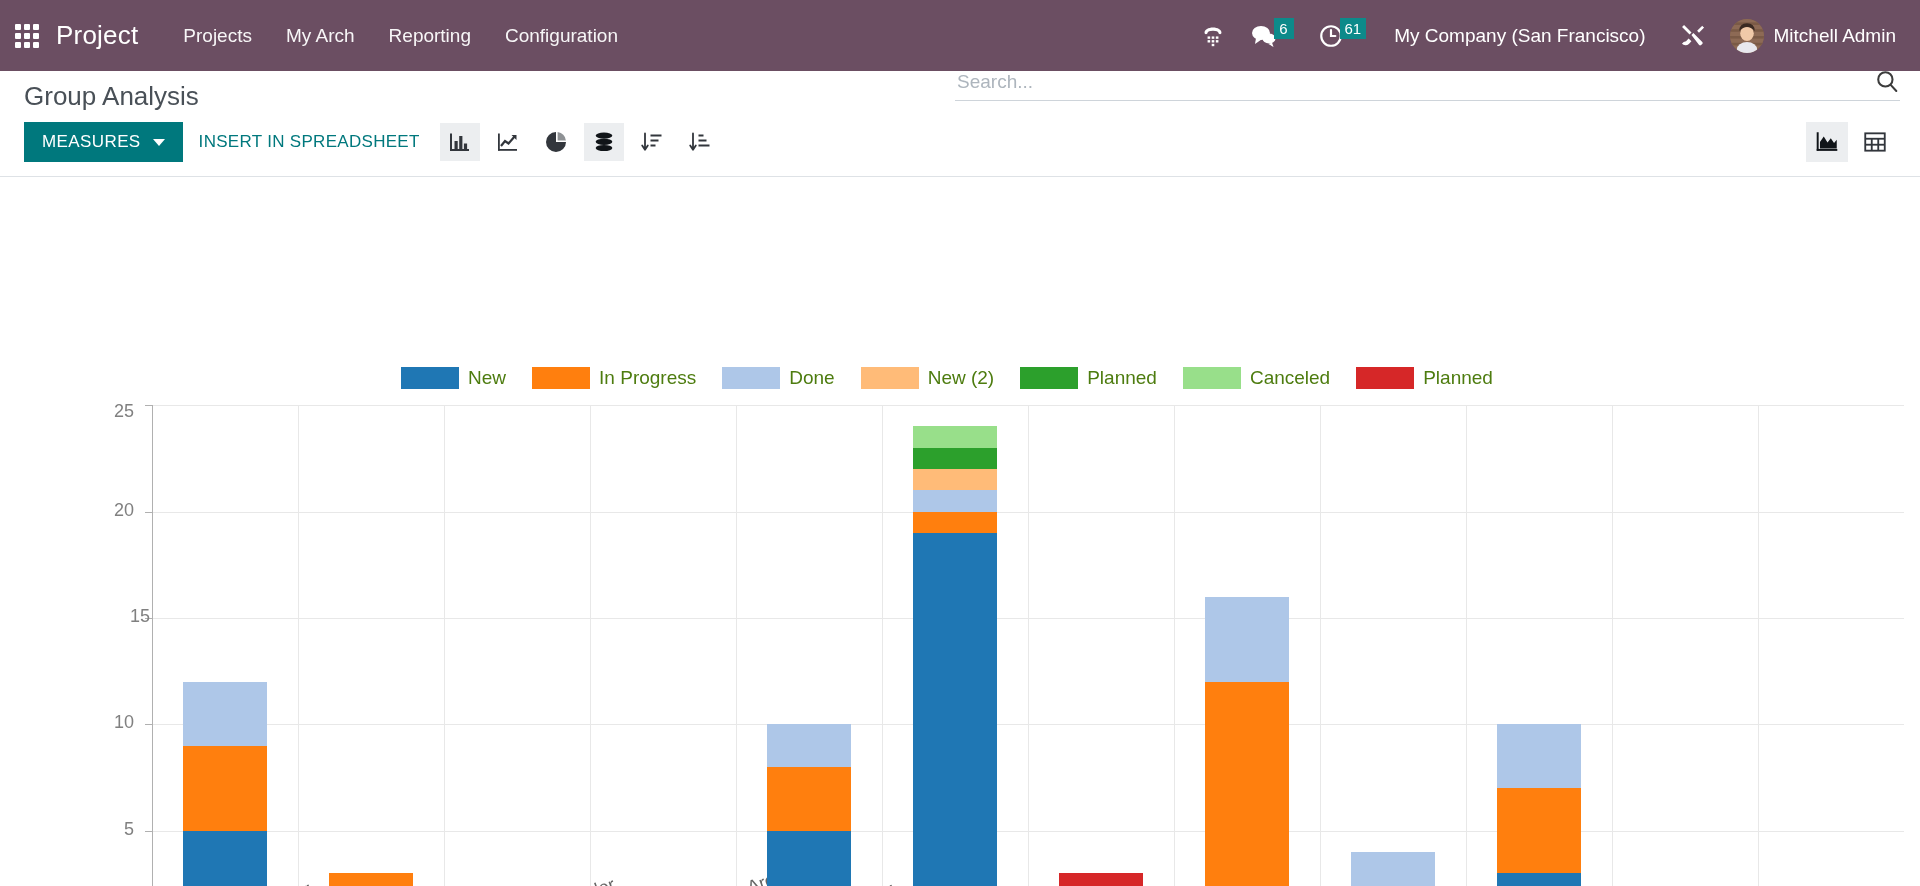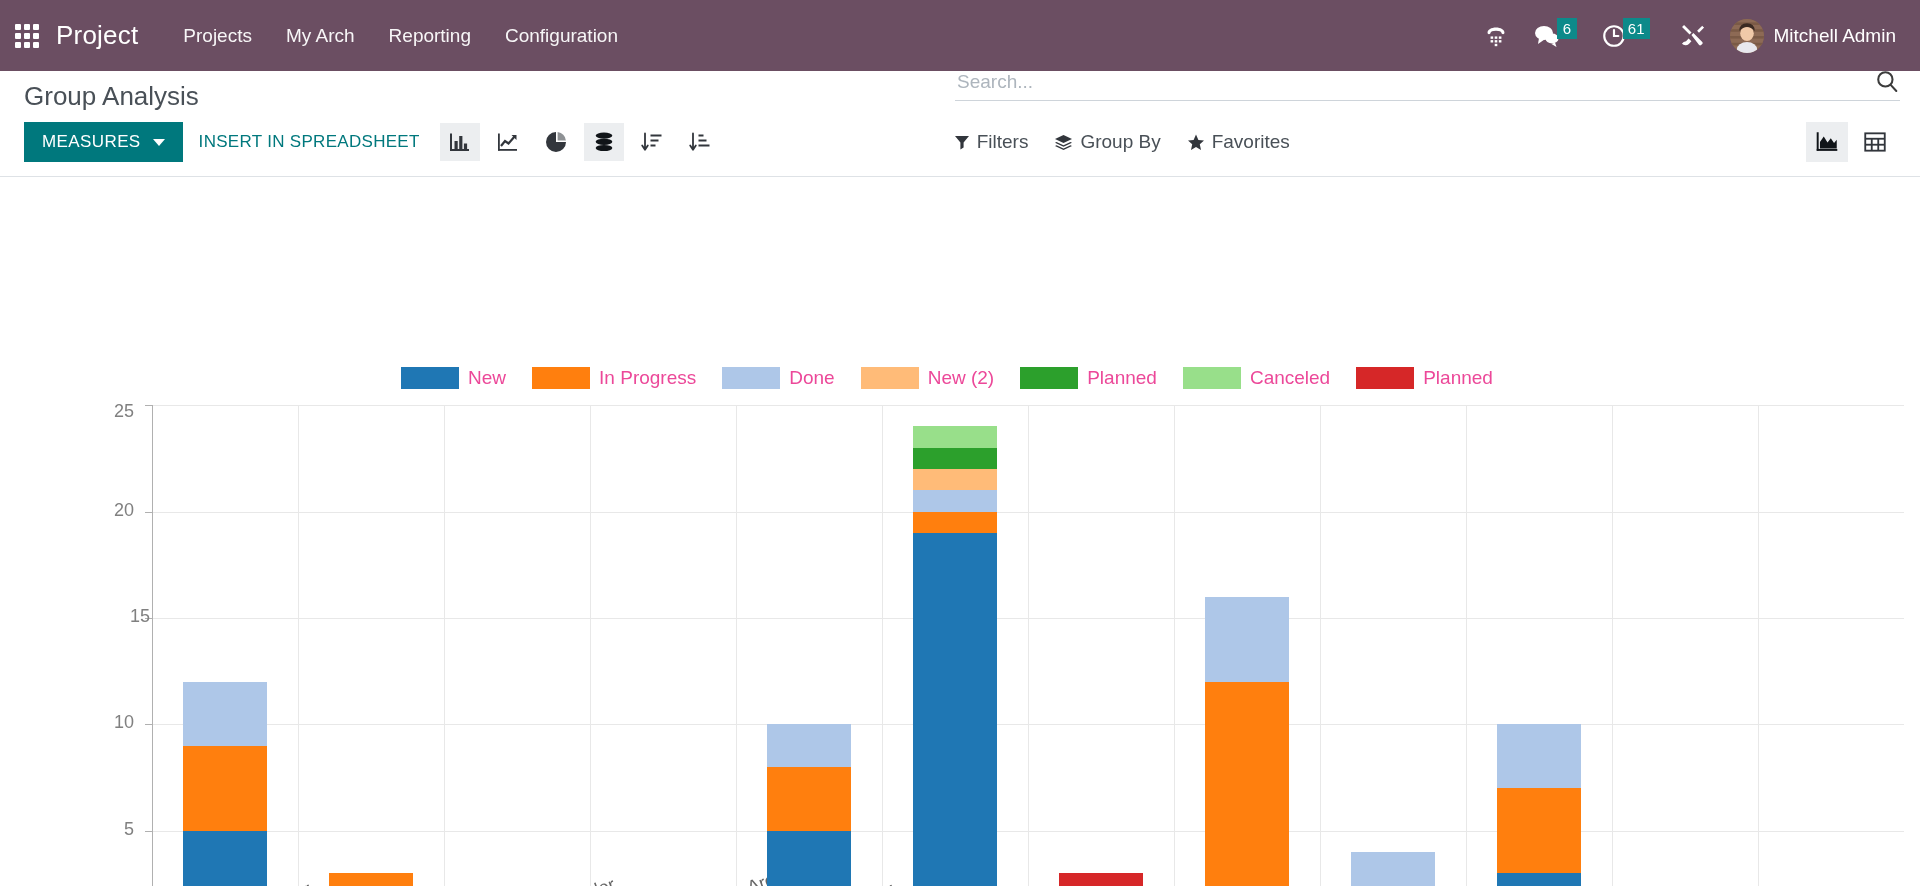--- a/index.html
+++ b/index.html
@@ -215,21 +215,21 @@
     align-items: center;
     gap: 0;
   }
   .legend-item {
     display: flex; align-items: center;
     gap: 9px;
     margin-right: 26px;
     cursor: pointer;
   }
   .legend-swatch { width: 58px; height: 22px; display: block; }
-  .legend-label { font-size: 19px; color: #ec4899; white-space: nowrap; }
+  .legend-label { font-size: 19px; color: #4d7c0f; white-space: nowrap; }
 
   .plot {
     position: absolute;
     left: 0; top: 0;
     width: 1920px;
     height: 707px;
   }
   .ylabel-txt {
     position: absolute;
     font-size: 18px;
@@ -309,20 +309,21 @@
     </div>
 
     <div class="nav-icon-btn">
       <svg width="26" height="26" viewBox="0 0 24 24" fill="none" stroke="#ffffff" stroke-width="2">
         <circle cx="12" cy="12" r="9"></circle>
         <path d="M12 6.5 V12 H16" stroke-linecap="round"></path>
       </svg>
       <span class="badge">61</span>
     </div>
 
+    <div class="company-name">My Company (San Francisco)</div>
 
     <div class="tools-icon">
       <svg width="28" height="28" viewBox="0 0 24 24" fill="#ffffff">
         <path d="M3.5 4.2 L5.2 2.6 L11.6 9 L9.9 10.7 Z"></path>
         <path d="M11.5 11.2 L13.2 9.5 L20.8 17.1 a1.2 1.2 0 0 1 0 1.7 l-1 1 a1.2 1.2 0 0 1 -1.7 0 Z"></path>
         <path d="M20.8 3.2 l-4.4 4.4 1.6 1.6 4.4-4.4 a4 4 0 0 1 -1.6 -1.6z"></path>
         <path d="M3.4 18.6 a4.2 4.2 0 0 0 5.9 .2 l2.2-2.2 -2.4-2.4 -2.2 2.2 a4.2 4.2 0 0 0 -3.5 2.2z"></path>
       </svg>
     </div>
 
@@ -410,42 +411,20 @@
 
     <div class="icon-btn">
       <svg width="24" height="24" viewBox="0 0 24 24">
         <path d="M5 3.5 V18.5 M5 19.8 L2.2 15.5 M5 19.8 L7.8 15.5" stroke="#32363c" stroke-width="1.8" fill="none" stroke-linecap="round"></path>
         <rect x="10.5" y="4.5" width="5" height="2" fill="#32363c"></rect>
         <rect x="10.5" y="9.5" width="8" height="2" fill="#32363c"></rect>
         <rect x="10.5" y="14.5" width="11" height="2" fill="#32363c"></rect>
       </svg>
     </div>
 
-    <div class="cp-filters">
-      <div class="filter-item">
-        <svg width="16" height="16" viewBox="0 0 16 16" fill="#32363c">
-          <path d="M1 2 h14 l-5.4 6.4 v5.2 l-3.2 1.9 v-7.1 Z"></path>
-        </svg>
-        <span>Filters</span>
-      </div>
-      <div class="filter-item">
-        <svg width="19" height="17" viewBox="0 0 20 18" fill="#32363c">
-          <path d="M10 1 L19 5.3 L10 9.6 L1 5.3 Z"></path>
-          <path d="M10 12 L2.6 8.5 L1 9.3 L10 13.6 L19 9.3 L17.4 8.5 Z"></path>
-          <path d="M10 15.4 L2.6 11.9 L1 12.7 L10 17 L19 12.7 L17.4 11.9 Z"></path>
-        </svg>
-        <span>Group By</span>
-      </div>
-      <div class="filter-item">
-        <svg width="18" height="17" viewBox="0 0 18 17" fill="#32363c">
-          <path d="M9 0.6 L11.4 5.9 L17 6.5 L12.8 10.3 L14 16 L9 13.1 L4 16 L5.2 10.3 L1 6.5 L6.6 5.9 Z"></path>
-        </svg>
-        <span>Favorites</span>
-      </div>
-    </div>
 
     <div class="view-switch">
       <div class="view-btn active">
         <svg width="26" height="26" viewBox="0 0 24 24">
           <rect x="2.5" y="3" width="1.8" height="17" fill="#101418"></rect>
           <rect x="2.5" y="18.4" width="19" height="1.8" fill="#101418"></rect>
           <path d="M5.5 18 L5.5 12 L9 7 L12.5 12.5 L15.5 8.5 L18.5 13 L21 10 L21 18 Z" fill="#101418"></path>
         </svg>
       </div>
       <div class="view-btn">

